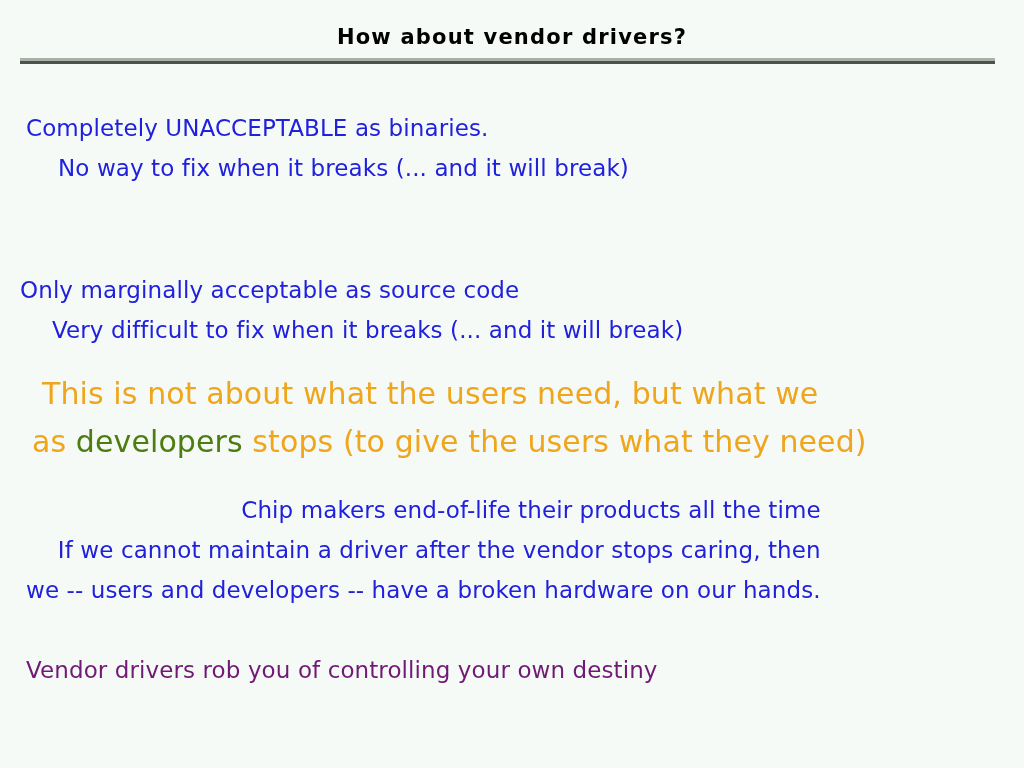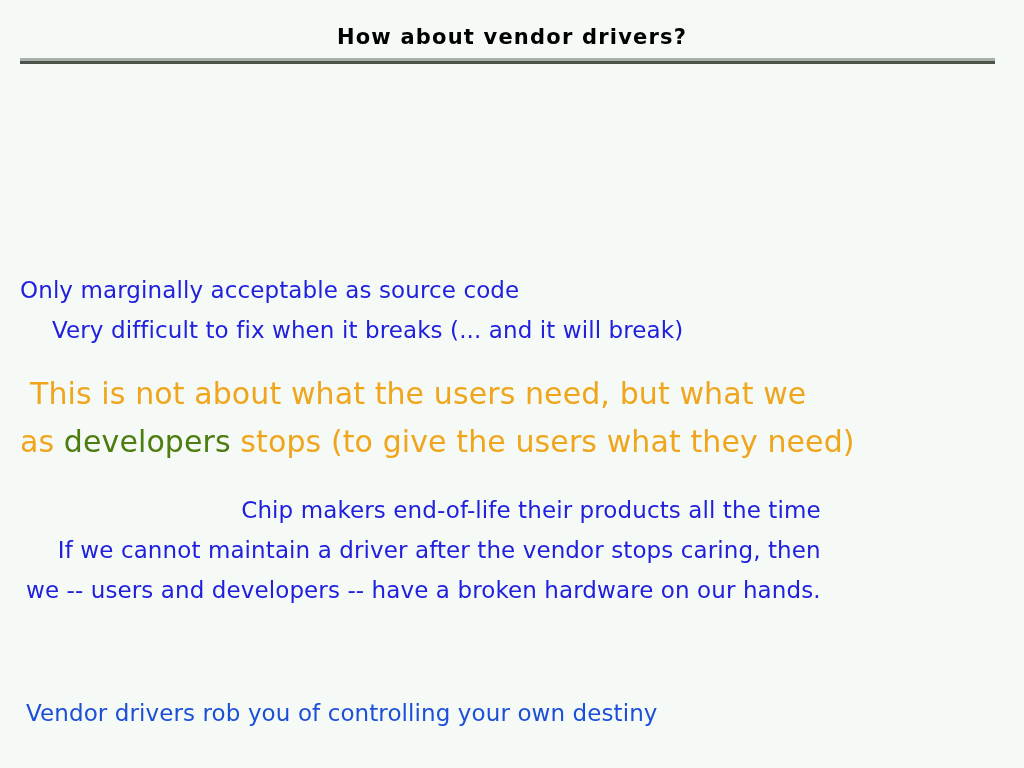--- a/index.html
+++ b/index.html
@@ -56,21 +56,21 @@
 
   
   .body-block {
     position: absolute;
     font-family: "DejaVu Sans", sans-serif;
     font-weight: normal;
     white-space: nowrap;
   }
   .block-blue-1 { left: 26px; top: 108px; }
   .block-blue-2 { left: 20px; top: 270px; }
-  .block-orange { left: 20px; top: 370px; }
+  .block-orange { left: 32px; top: 370px; }
   .block-blue-3 { left: 26px; top: 490px; text-align: right; }
   .block-red     { left: 26px; top: 652px; }
 
   .line {
     display: block;
     white-space: nowrap;
   }
 
   
   .blue-text .line {
@@ -92,40 +92,41 @@
   }
   .orange-text .line.sub-indent {
     padding-left: 10px;
   }
   .orange-text .hl-red {
     color: #4d7c0f;
   }
 
   
   .red-text .line {
-    color: #1d4ed8;
+    color: #701a75;
     font-size: 23px;
     line-height: 36px;
     letter-spacing: 0.1px;
-    margin-top: 43px;
   }
 </style>
 </head>
 <body>
 
 <div class="slide">
 
   <div class="slide-title">How about vendor drivers?</div>
 
   <div class="title-rule">
     <div class="rule-top"></div>
     <div class="rule-bottom"></div>
   </div>
 
   <div class="body-block blue-text block-blue-1">
+    <span class="line">Completely UNACCEPTABLE as binaries.</span>
+    <span class="line indent">No way to fix when it breaks (... and it will break)</span>
   </div>
 
   <div class="body-block blue-text block-blue-2">
     <span class="line">Only marginally acceptable as source code</span>
     <span class="line indent">Very difficult to fix when it breaks (... and it will break)</span>
   </div>
 
   <div class="body-block orange-text block-orange">
     <span class="line sub-indent">This is not about what the users need, but what we</span>
     <span class="line"><span>as </span><span class="hl-red">developers</span><span> stops (to give the users what they need)</span></span>

